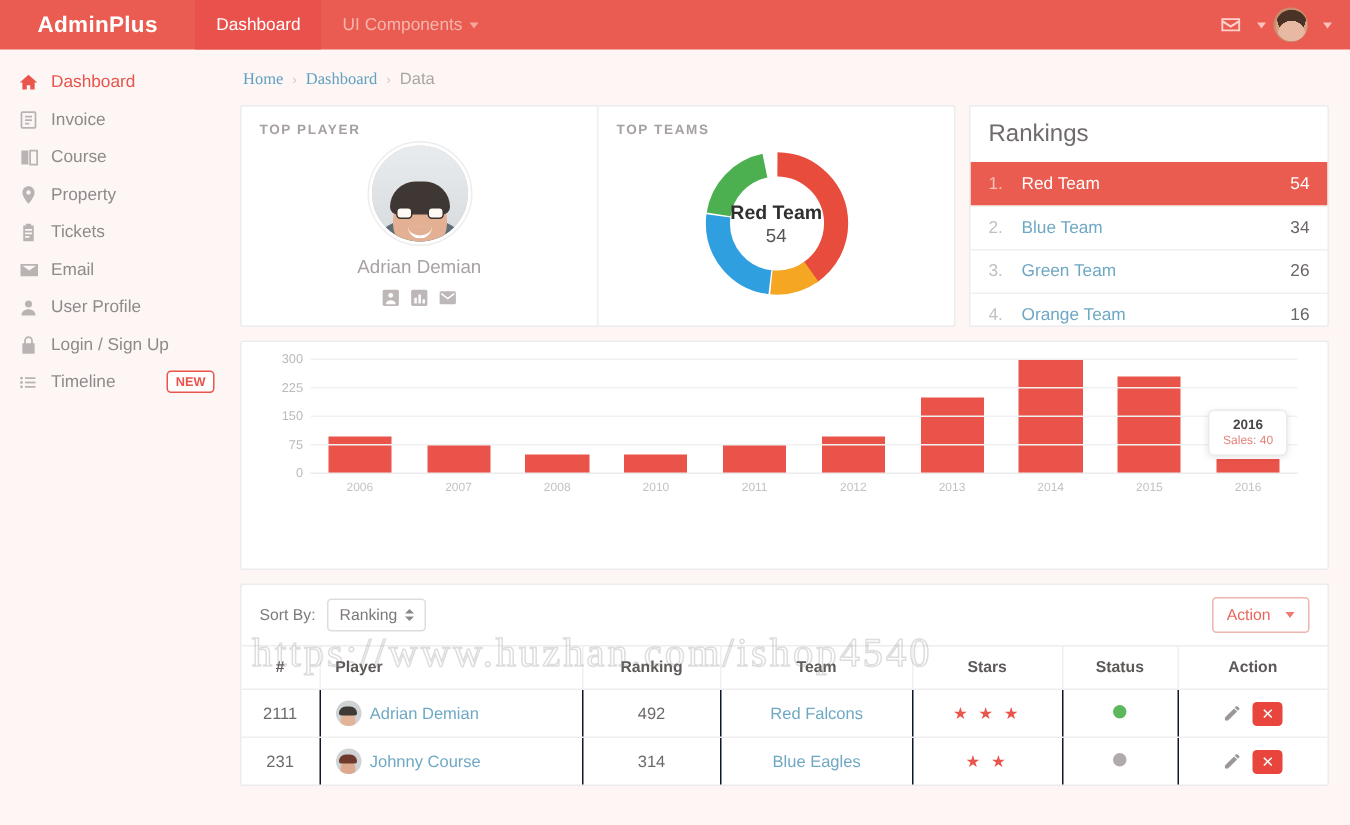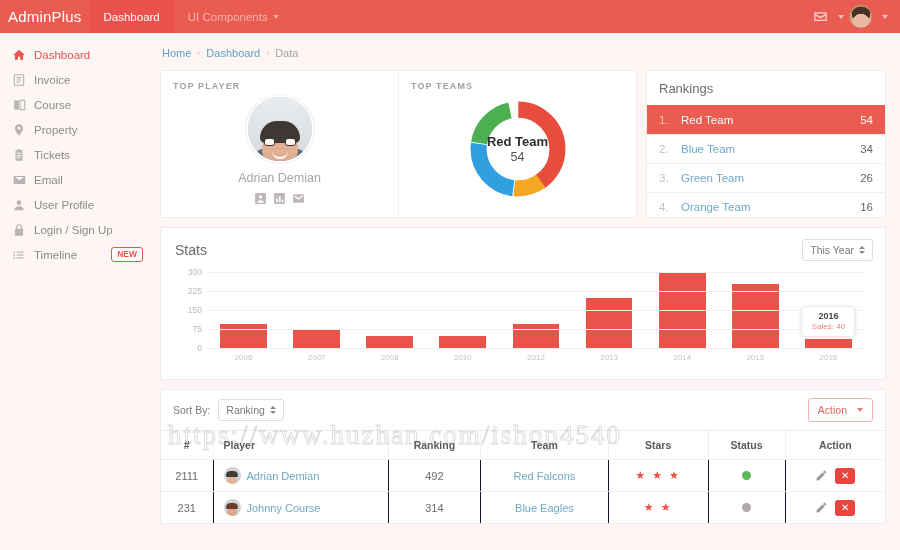--- a/index.html
+++ b/index.html
@@ -10,22 +10,22 @@
     overflow: hidden;
   }
   .app { position: relative; width: 900px; height: 550px; background: #fdf6f5; }
 
   
   .topnav {
     height: 33px; background: #ea5c51; display: flex; align-items: stretch;
     position: relative; z-index: 20;
   }
   .brand {
-    display: flex; align-items: center; padding: 0 8px;
-    color: #fff; font-size: 15px; font-weight: normal; letter-spacing: .2px;
+    display: flex; align-items: center; padding: 0 25px;
+    color: #fff; font-size: 15px; font-weight: bold; letter-spacing: .2px;
   }
   .navitem {
     display: flex; align-items: center; padding: 0 14px;
     color: #fff; font-size: 11.5px; cursor: pointer;
   }
   .navitem.active { background: #e9514c; }
   .navitem.dim { color: #f6b5ad; }
   .caret-d {
     display: inline-block; width: 0; height: 0; margin-left: 5px;
     border-left: 3px solid transparent; border-right: 3px solid transparent;
@@ -67,21 +67,21 @@
   .side-label { flex: 1; }
   .badge {
     font-size: 8.5px; color: #fff; background: #e9544b; border-radius: 3px;
     padding: 2px 5px; font-weight: bold; line-height: 1;
   }
   .badge.new { background: #fff; color: #e9544b; border: 1px solid #e9544b; }
 
   
   .main { position: absolute; left: 155px; top: 33px; width: 745px; height: 517px; padding: 9px 14px 0 5px; }
   .breadcrumb { font-size: 11px; color: #9ab7c4; padding: 5px 2px 11px 2px; display: flex; align-items: center; gap: 6px; }
-  .breadcrumb a { color: #63a0c0; text-decoration: none; cursor: pointer; }
+  .breadcrumb a { color: #63a0c0; text-decoration: none; cursor: pointer; font-family: Liberation Serif, serif; }
   .breadcrumb .sep { color: #cfc9c8; font-size: 9px; }
   .breadcrumb .cur { color: #a9a4a3; }
 
   
   .toprow { display: flex; gap: 9px; height: 148px; }
   .panel-players { flex: 1; display: flex; background: #fff; border: 1px solid #ececec; border-radius: 2px; }
   .halfcard { flex: 1; position: relative; padding: 10px 12px; }
   .halfcard + .halfcard { border-left: 1px solid #eeeeee; }
   .mini-title { font-size: 9px; color: #a6a1a0; letter-spacing: 1.1px; font-weight: bold; }
 
@@ -119,21 +119,21 @@
   .donut { position: relative; width: 104px; height: 104px; }
   .donut svg { display: block; }
   .donut-center {
     position: absolute; inset: 0; display: flex; flex-direction: column;
     align-items: center; justify-content: center; pointer-events: none;
   }
   .donut-center .t1 { font-size: 13px; font-weight: bold; color: #2f2f2f; }
   .donut-center .t2 { font-size: 12.5px; color: #555; margin-top: 1px; }
 
   .rankings { width: 240px; background: #fff; border: 1px solid #ececec; border-radius: 2px; overflow: hidden; }
-  .rank-head { font-size: 13px; color: #6f6b6a; padding: 10px 12px 9px 12px; }
+  .rank-head { font-size: 16px; color: #6f6b6a; padding: 10px 12px 9px 12px; }
   .rank-row {
     display: flex; align-items: center; height: 29px; padding: 0 12px;
     font-size: 11.5px; border-top: 1px solid #f0f0f0; cursor: pointer;
   }
   .rank-row .pos { width: 22px; color: #c3bfbe; }
   .rank-row .nm { flex: 1; color: #6fa8c4; }
   .rank-row .sc { color: #6a6665; }
   .rank-row.top { background: #ea5b50; border-top: none; }
   .rank-row.top .pos { color: #f7c0ba; }
   .rank-row.top .nm, .rank-row.top .sc { color: #fff; }
@@ -423,48 +423,42 @@
         </div>
         <div class="rank-row">
           <span class="pos">4.</span>
           <span class="nm">Orange Team</span>
           <span class="sc">16</span>
         </div>
       </div>
     </div>
 
     <div class="stats">
-      <div class="stats-head">
-        <div class="stats-title">Stats</div>
-        <div class="select-box">
-          <span>This Year</span>
-          <span class="spin">
-              <i class="up"></i>
-              <i class="dn"></i>
-            </span>
-        </div>
-      </div>
       <div class="chart">
         <div class="plot" id="plot">
           <div class="bars" id="bars">
               <div class="barcell">
                 <div class="bar" style="height: 33.3333%; background: rgb(234, 83, 73);"></div>
                 <span class="xlab">2006</span>
               </div>
               <div class="barcell">
                 <div class="bar" style="height: 26%; background: rgb(234, 83, 73);"></div>
                 <span class="xlab">2007</span>
               </div>
               <div class="barcell">
                 <div class="bar" style="height: 16.6667%; background: rgb(234, 83, 73);"></div>
                 <span class="xlab">2008</span>
               </div>
               <div class="barcell">
                 <div class="bar" style="height: 16.6667%; background: rgb(234, 83, 73);"></div>
                 <span class="xlab">2010</span>
+              </div>
+              <div class="barcell">
+                <div class="bar" style="height: 26%; background: rgb(234, 83, 73);"></div>
+                <span class="xlab">2011</span>
               </div>
               <div class="barcell">
                 <div class="bar" style="height: 33.3333%; background: rgb(234, 83, 73);"></div>
                 <span class="xlab">2012</span>
               </div>
               <div class="barcell">
                 <div class="bar" style="height: 66.6667%; background: rgb(234, 83, 73);"></div>
                 <span class="xlab">2013</span>
               </div>
               <div class="barcell">

